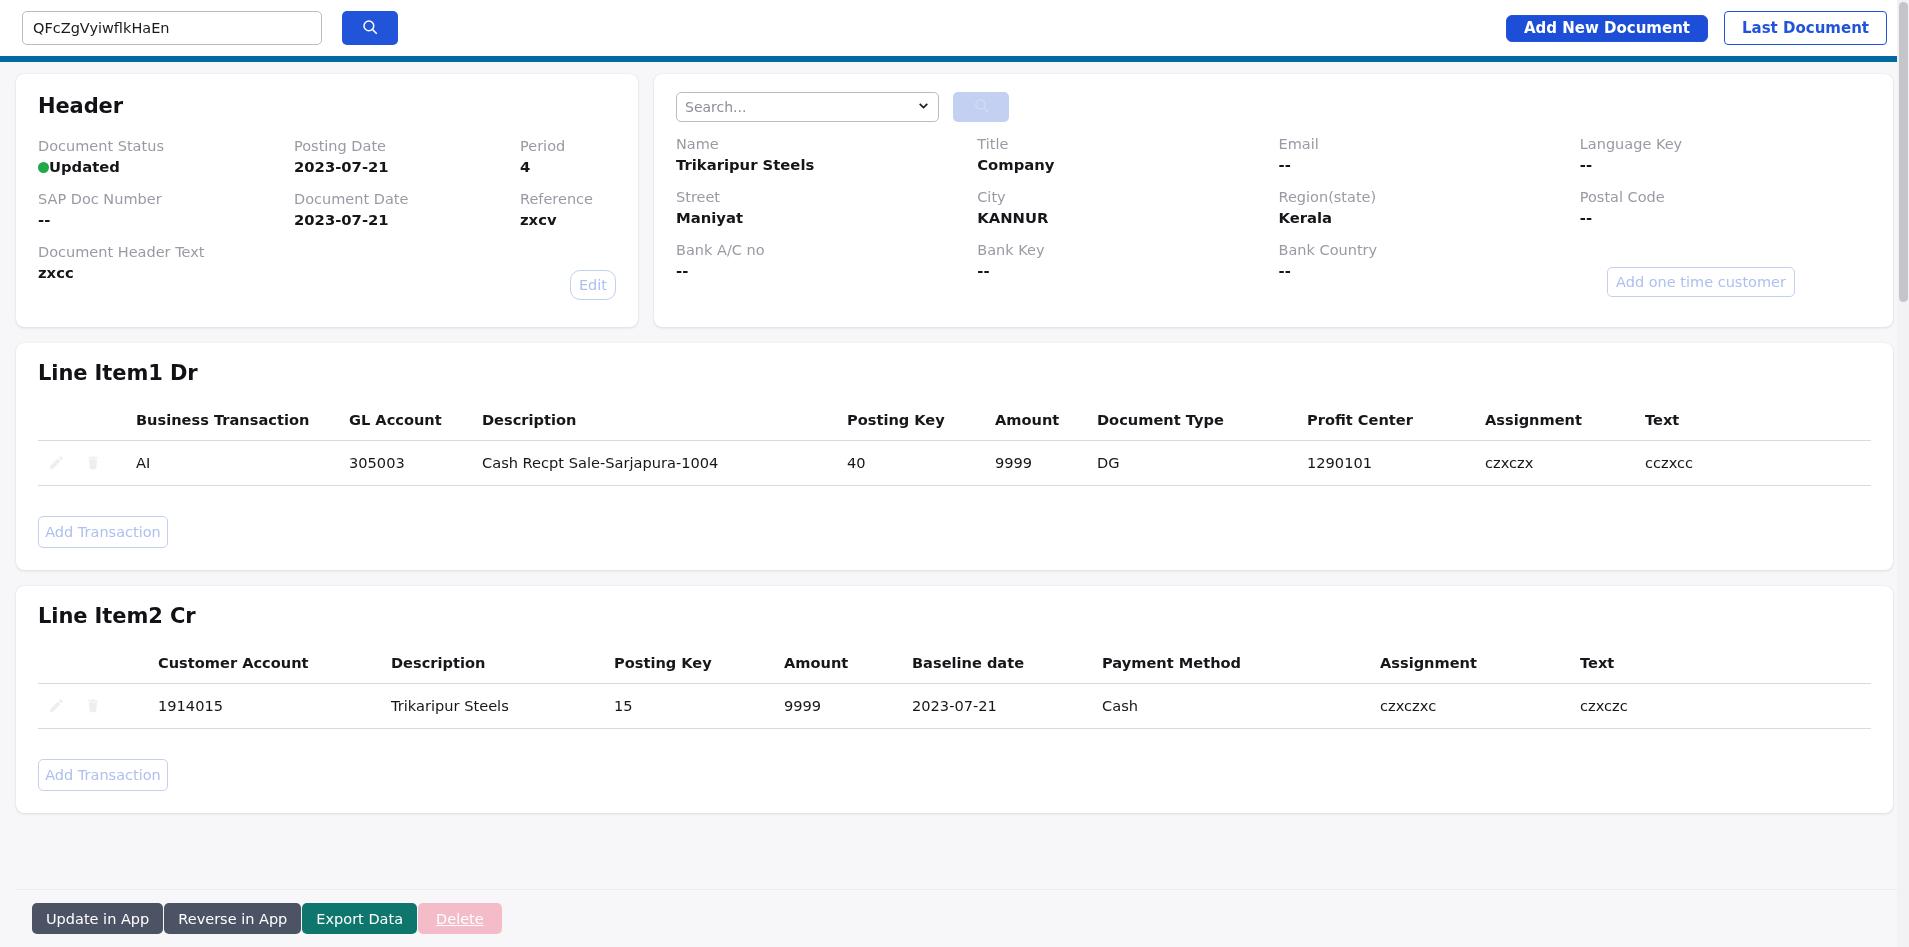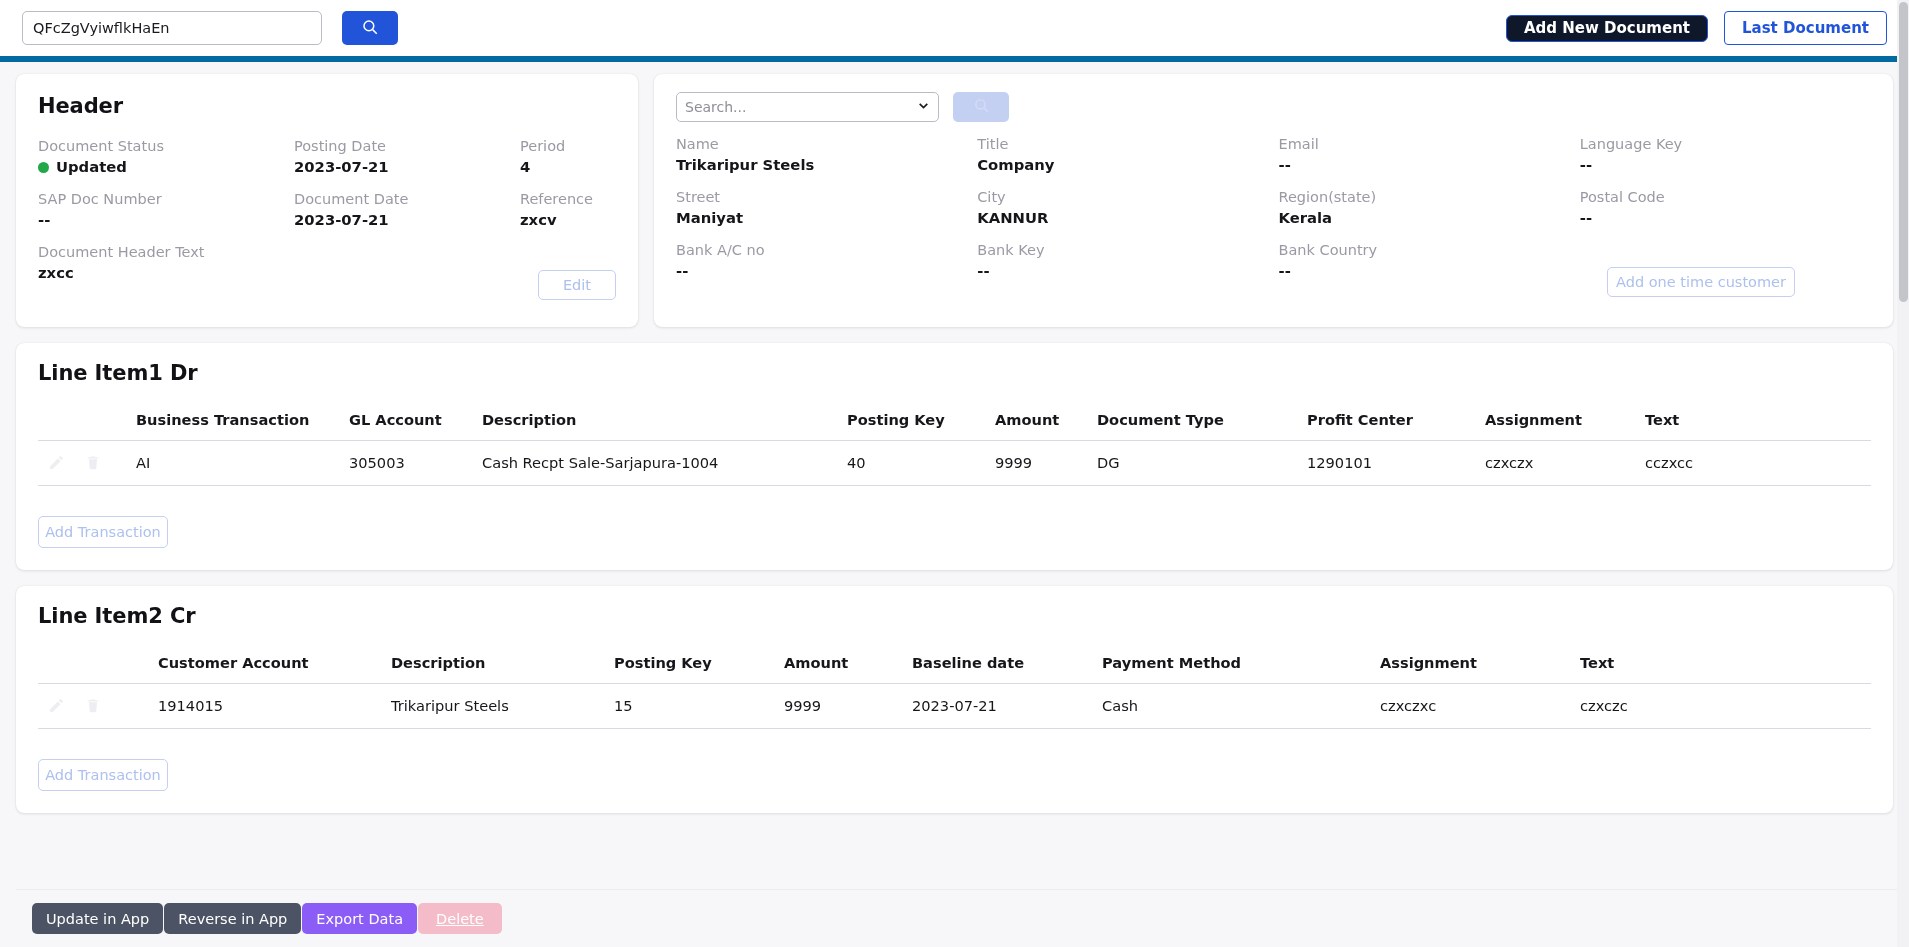--- a/index.html
+++ b/index.html
@@ -46,21 +46,21 @@
     justify-content: center;
     cursor: pointer;
   }
   .topbar-right {
     margin-left: auto;
     display: flex;
     align-items: center;
     gap: 16px;
   }
   .btn-primary {
-    background: #0f172a;
+    background: #1d4ed8;
     color: #ffffff;
     border: 1px solid #2154d8;
     border-radius: 6px;
     height: 27px;
     padding: 0 17px;
     font-size: 15px;
     font-weight: bold;
     cursor: pointer;
     font-family: "DejaVu Sans", "Liberation Sans", sans-serif;
     white-space: nowrap;
@@ -117,21 +117,20 @@
     line-height: 20px;
     white-space: nowrap;
   }
   .field .val {
     font-size: 14.8px;
     color: #16161a;
     font-weight: bold;
     line-height: 22px;
     display: flex;
     align-items: center;
-    gap: 7px;
     white-space: nowrap;
   }
   .dot-green {
     width: 11px; height: 11px; border-radius: 50%;
     background: #21a849; display: inline-block; flex: none;
   }
 
   .btn-disabled-outline {
     background: #ffffff;
     color: #adc0ee;
@@ -139,22 +138,23 @@
     border-radius: 5px;
     font-size: 14.5px;
     font-family: "DejaVu Sans", "Liberation Sans", sans-serif;
     cursor: default;
     white-space: nowrap;
   }
   .edit-btn {
     position: absolute;
     right: 22px;
     top: 196px;
-    width: 78px;
+    width: 46px;
     height: 30px;
+    border-radius: 10px;
   }
 
   
   .cust-search-row {
     display: flex;
     align-items: center;
     gap: 14px;
   }
   .cust-select {
     width: 263px;
@@ -249,21 +249,21 @@
     border: none;
     border-radius: 5px;
     height: 31px;
     padding: 0 14px;
     font-size: 14.5px;
     cursor: pointer;
     font-family: "DejaVu Sans", "Liberation Sans", sans-serif;
     white-space: nowrap;
   }
   .btn-green {
-    background: #8b5cf6;
+    background: #0f766e;
     color: #ffffff;
     border: none;
     border-radius: 5px;
     height: 31px;
     padding: 0 14px;
     font-size: 14.5px;
     cursor: pointer;
     font-family: "DejaVu Sans", "Liberation Sans", sans-serif;
     white-space: nowrap;
   }

